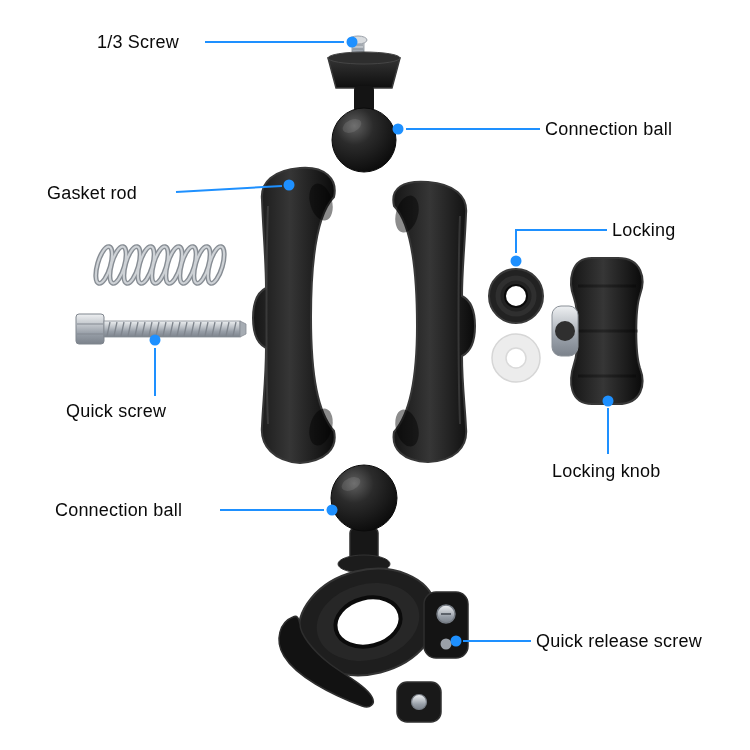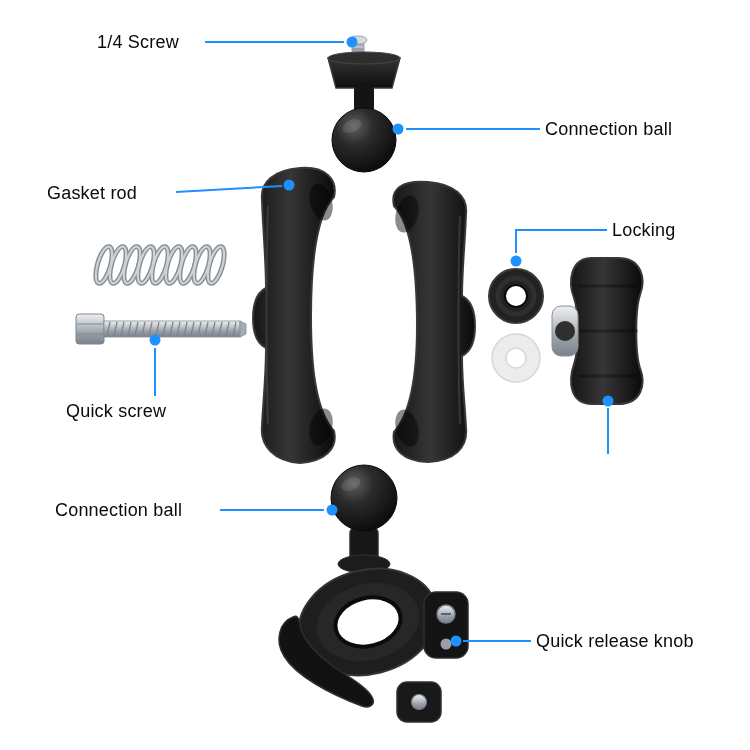--- a/index.html
+++ b/index.html
@@ -174,21 +174,22 @@
         <line class="leader-line" x1="220" y1="510" x2="324" y2="510"></line>
         <circle class="leader-dot" cx="332" cy="510" r="5.5"></circle>
       </g>
       <g>
         <line class="leader-line" x1="463" y1="641" x2="531" y2="641"></line>
         <circle class="leader-dot" cx="456" cy="641" r="5.5"></circle>
       </g>
     </g>
   </svg>
 
-  <div class="label" style="left:97px;top:31px">1/4 Screw</div>
+  <div class="label" style="left:97px;top:31px">1/3 Screw</div>
   <div class="label" style="left:545px;top:118px">Connection ball</div>
   <div class="label" style="left:47px;top:182px">Gasket rod</div>
   <div class="label" style="left:612px;top:219px">Locking</div>
   <div class="label" style="left:66px;top:400px">Quick screw</div>
+  <div class="label" style="left:552px;top:460px">Locking knob</div>
   <div class="label" style="left:55px;top:499px">Connection ball</div>
-  <div class="label" style="left:536px;top:630px">Quick release knob</div>
+  <div class="label" style="left:536px;top:630px">Quick release screw</div>
 
 </div>
 
 </body></html>

